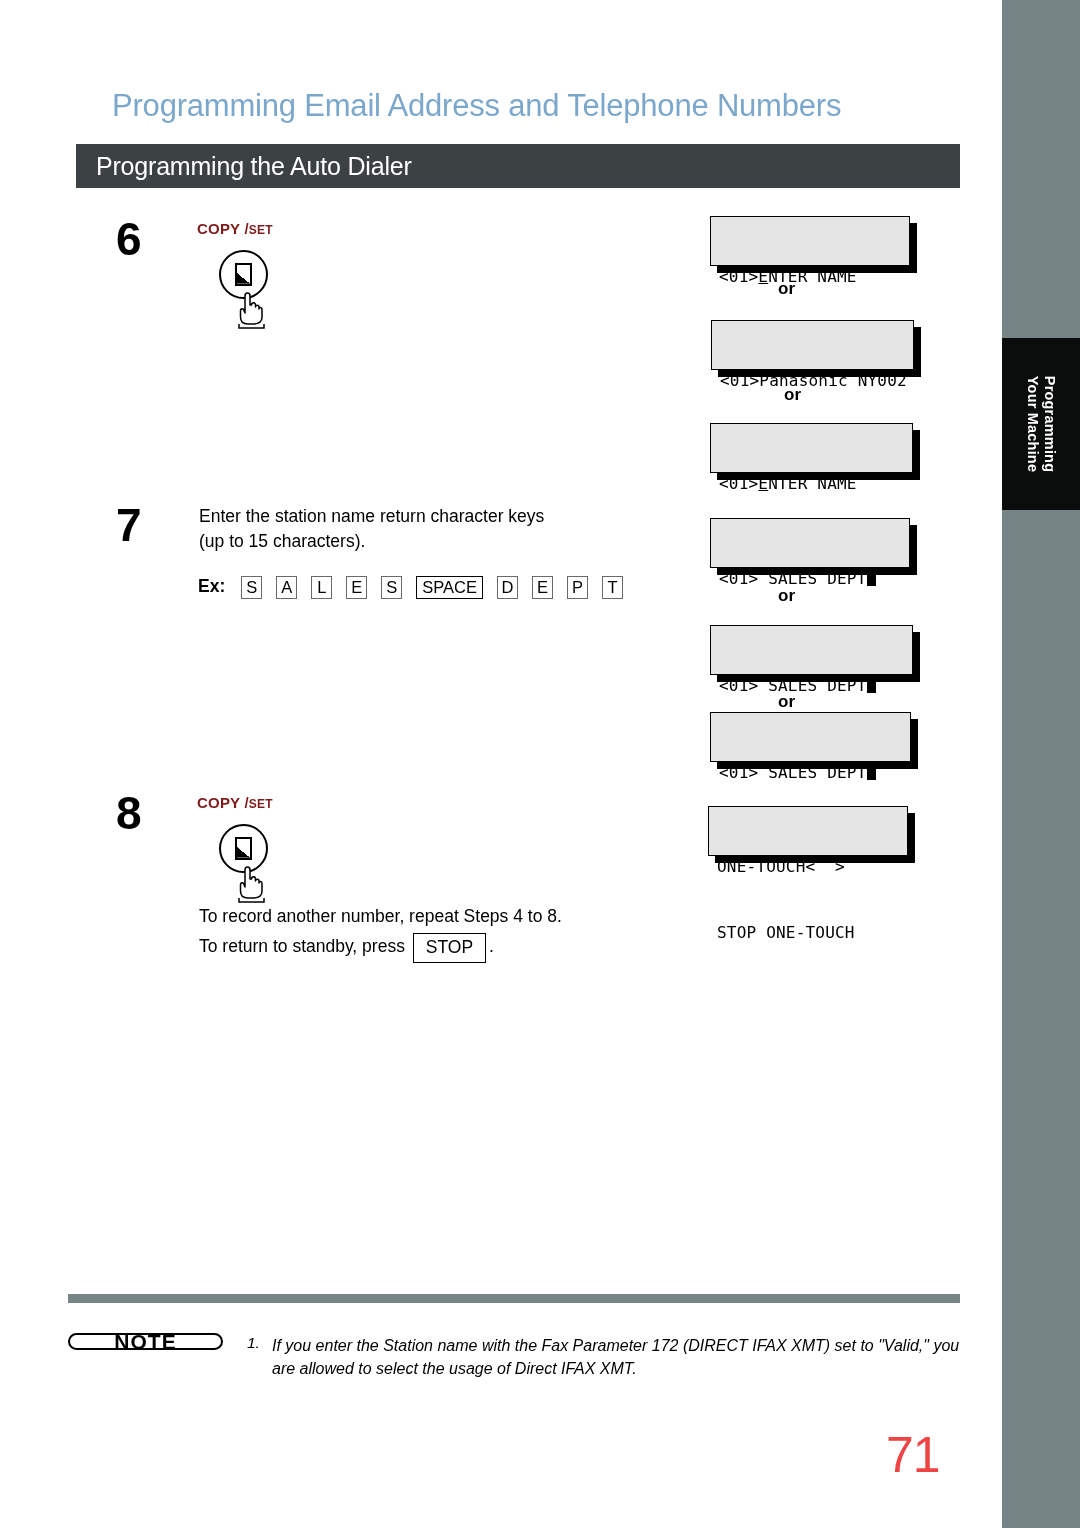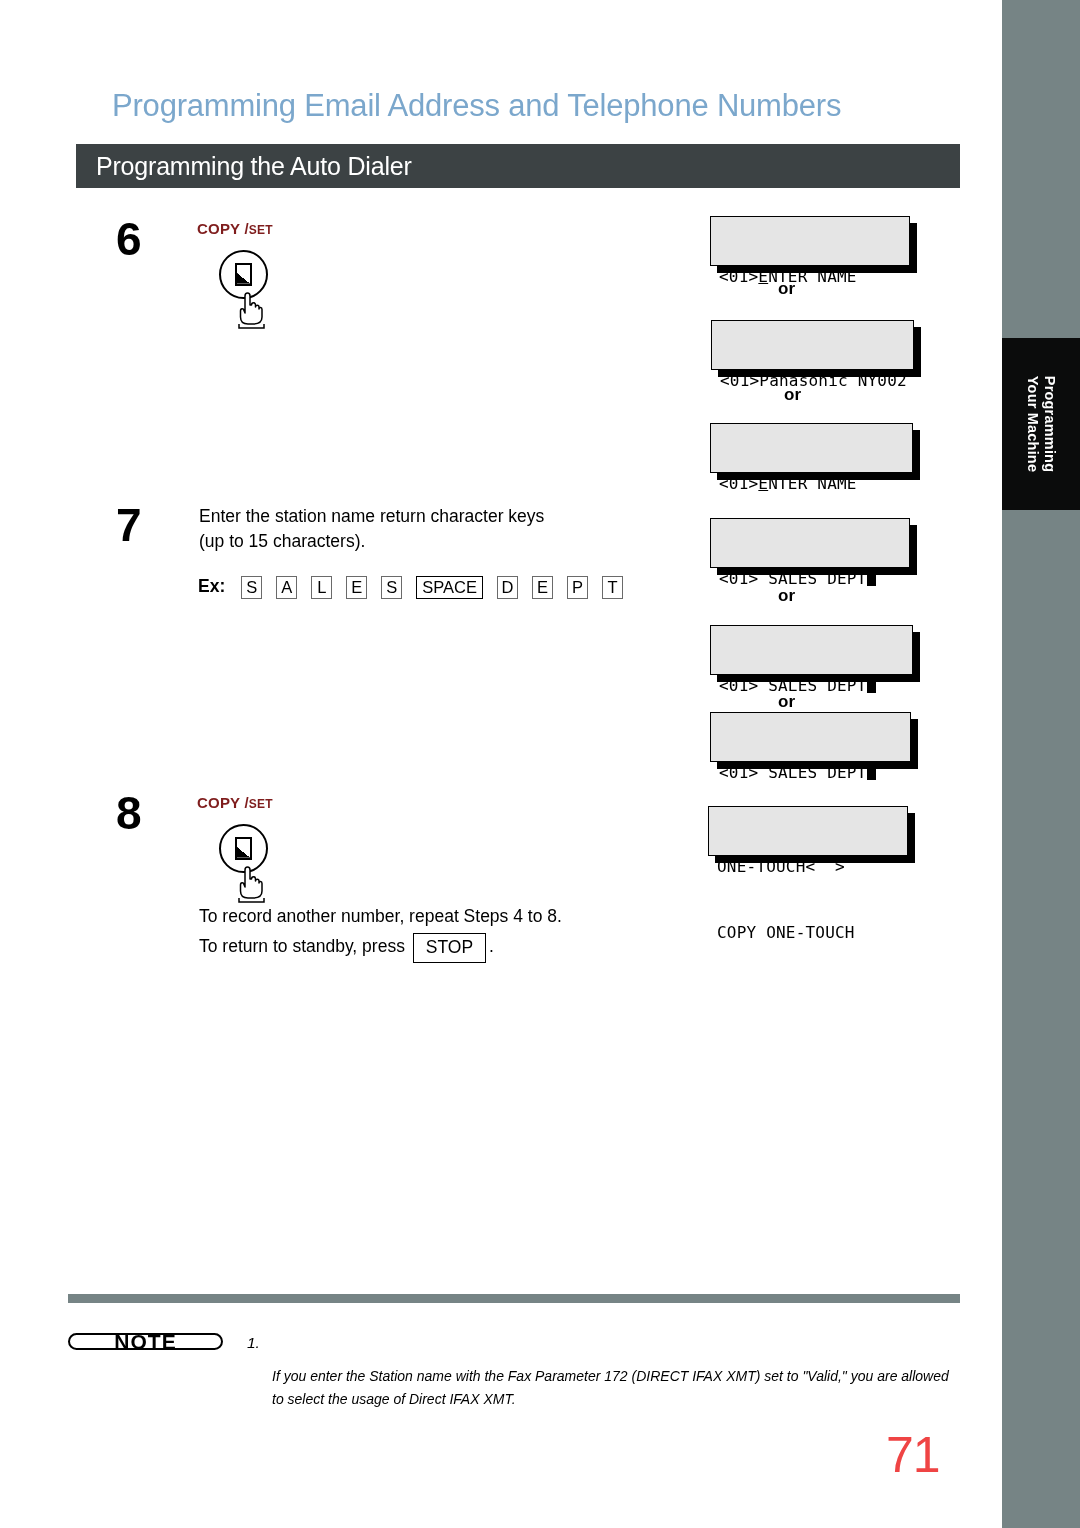--- a/index.html
+++ b/index.html
@@ -262,25 +262,24 @@
     top: 1334px;
     font-size: 15.5px;
     font-style: italic;
     color: #000;
   }
   #note-text {
     position: absolute;
     left: 272px;
     top: 1334px;
     width: 690px;
-    font-size: 14px;
+    font-size: 16px;
     font-style: italic;
     line-height: 23px;
     color: #000;
-    margin-top: 31px;
   }
 
   
   #page-number {
     position: absolute;
     left: 886px;
     top: 1426px;
     font-size: 50px;
     color: #ef4444;
     letter-spacing: -1px;
@@ -373,21 +372,21 @@
 </div>
 
 <div class="instr" style="left:199px; top:904px;">To record another number, repeat Steps 4 to 8.</div>
 <div class="instr" style="left:199px; top:932px;">
   <span>To return to standby, press</span>
   <span class="stop-key">STOP</span><span>.</span>
 </div>
 
 <div class="lcd" style="left:708px; top:806px; width:200px; height:50px;">
   <div>ONE-TOUCH&lt;  &gt;</div>
-  <div>COPY ONE-TOUCH</div>
+  <div>STOP ONE-TOUCH</div>
 </div>
 
 <div id="note-rule"></div>
 <div id="note-badge">NOTE</div>
 <div id="note-num">1.</div>
 <div id="note-text">If you enter the Station name with the Fax Parameter 172 (DIRECT IFAX XMT) set to "Valid," you are allowed to select the usage of Direct IFAX XMT.</div>
 
 <div id="page-number">71</div>
 
 </body></html>

